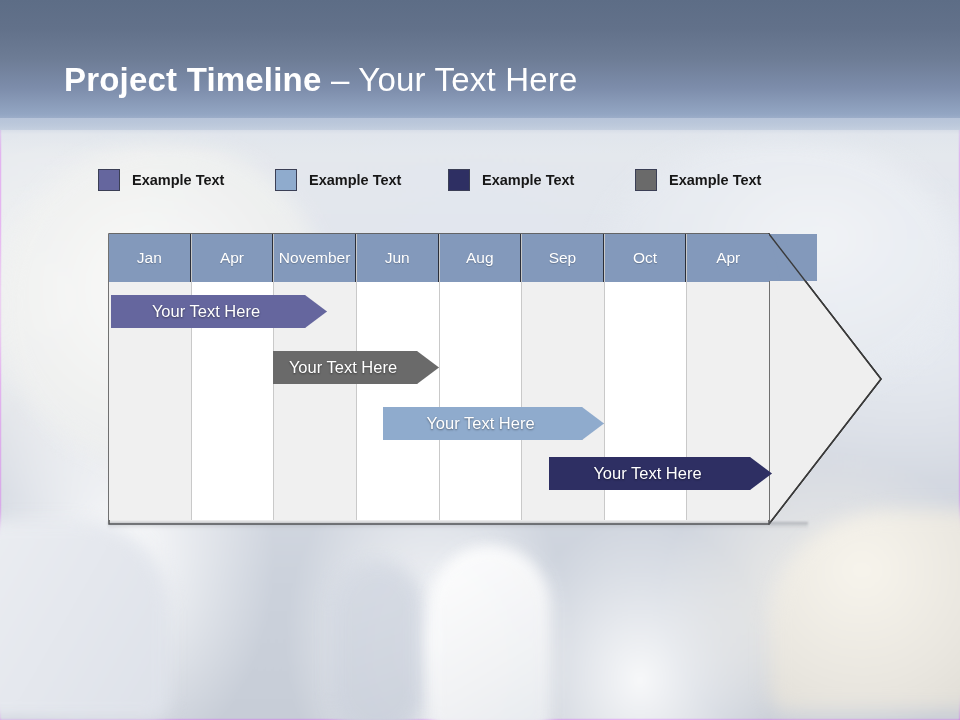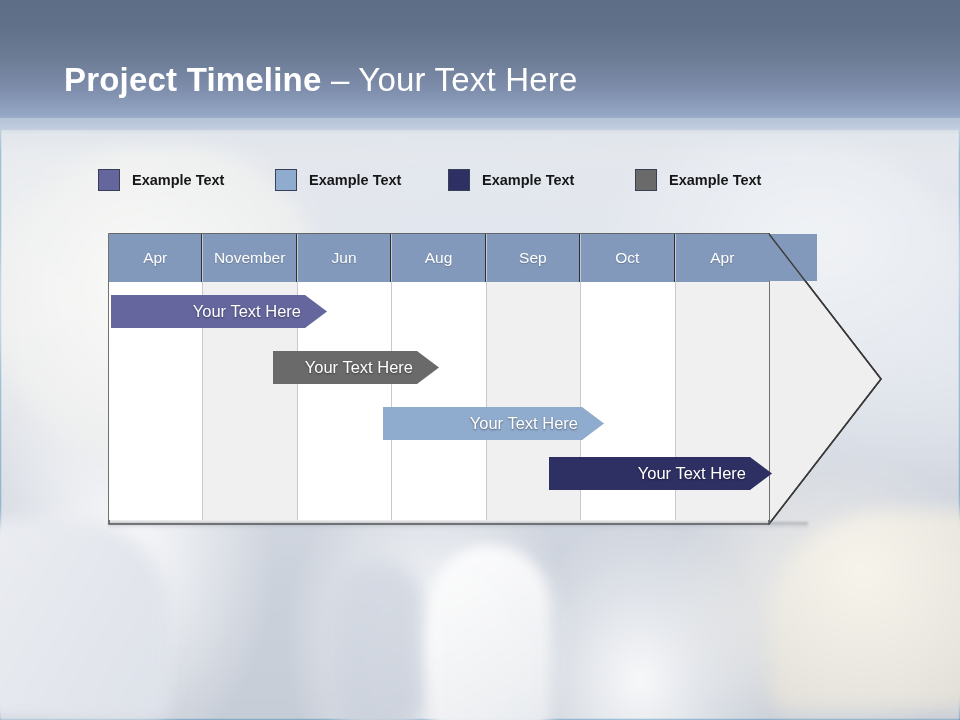--- a/index.html
+++ b/index.html
@@ -8,21 +8,21 @@
     width: 960px;
     height: 720px;
     overflow: hidden;
     font-family: "Liberation Sans", sans-serif;
   }
 
   #slide {
     position: relative;
     width: 960px;
     height: 720px;
-    background: #0369a1;
+    background: #d946ef;
     overflow: hidden;
   }
 
   
   #photo-bg {
     position: absolute;
     inset: 0;
     background:
       radial-gradient(ellipse 220px 300px at 120px 560px, rgba(255,255,255,0.95) 0%, rgba(255,255,255,0) 70%),
       radial-gradient(ellipse 200px 260px at 430px 640px, rgba(255,255,255,0.92) 0%, rgba(255,255,255,0) 72%),
@@ -193,21 +193,21 @@
 
   
   .bar {
     position: absolute;
     height: 33px;
     display: flex;
     align-items: center;
     color: #ffffff;
     font-size: 16.5px;
     padding-right: 26px;
-    justify-content: flex-end;
+    justify-content: center;
     white-space: nowrap;
     text-shadow: 0 1px 2px rgba(0,0,0,0.45);
     box-shadow: 1px 1px 2px rgba(0,0,0,0.28);
   }
   .bar .bar-label { pointer-events: none; }
 
   #bar-0 { left: 3px;   top: 62px;  width: 216px; background: #65669e; }
   #bar-1 { left: 165px; top: 118px; width: 166px; background: #6a6a6a; }
   #bar-2 { left: 275px; top: 174px; width: 221px; background: #8fabcd; }
   #bar-3 { left: 441px; top: 224px; width: 223px; background: #2e2f63; }
@@ -270,20 +270,24 @@
     <svg id="arrow-frame" viewBox="0 0 775 292" preserveAspectRatio="none">
       <polygon points="1,1 661,1 661,1 773,146 661,291 1,291" fill="#f0f0f0" stroke="#3a3a3a" stroke-width="1.4"></polygon>
       <polygon points="661,1 773,146 661,291" fill="#efefef" stroke="#3a3a3a" stroke-width="1.4"></polygon>
       <polygon points="661,1 709,1 709,48 661,48" fill="#8399bb" stroke="none"></polygon>
       <polygon points="661,1 709,1 709,48 673,48" fill="#8399bb" stroke="none"></polygon>
       <line x1="661" y1="1" x2="773" y2="146" stroke="#3a3a3a" stroke-width="1.4"></line>
       <line x1="661" y1="291" x2="773" y2="146" stroke="#3a3a3a" stroke-width="1.4"></line>
     </svg>
 
     <div id="grid">
+      <div class="month-col odd">
+        <div class="month-head">Jan</div>
+        <div class="col-body"></div>
+      </div>
       <div class="month-col even">
         <div class="month-head">Apr</div>
         <div class="col-body"></div>
       </div>
       <div class="month-col odd">
         <div class="month-head">November</div>
         <div class="col-body"></div>
       </div>
       <div class="month-col even">
         <div class="month-head">Jun</div>

